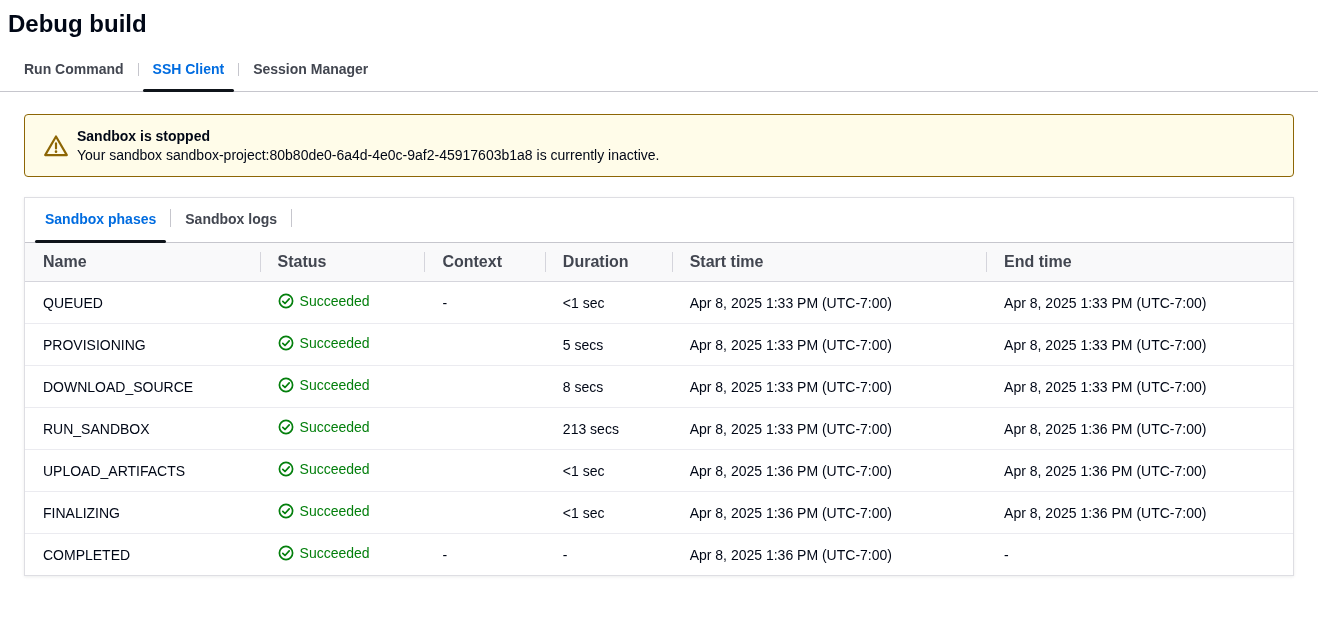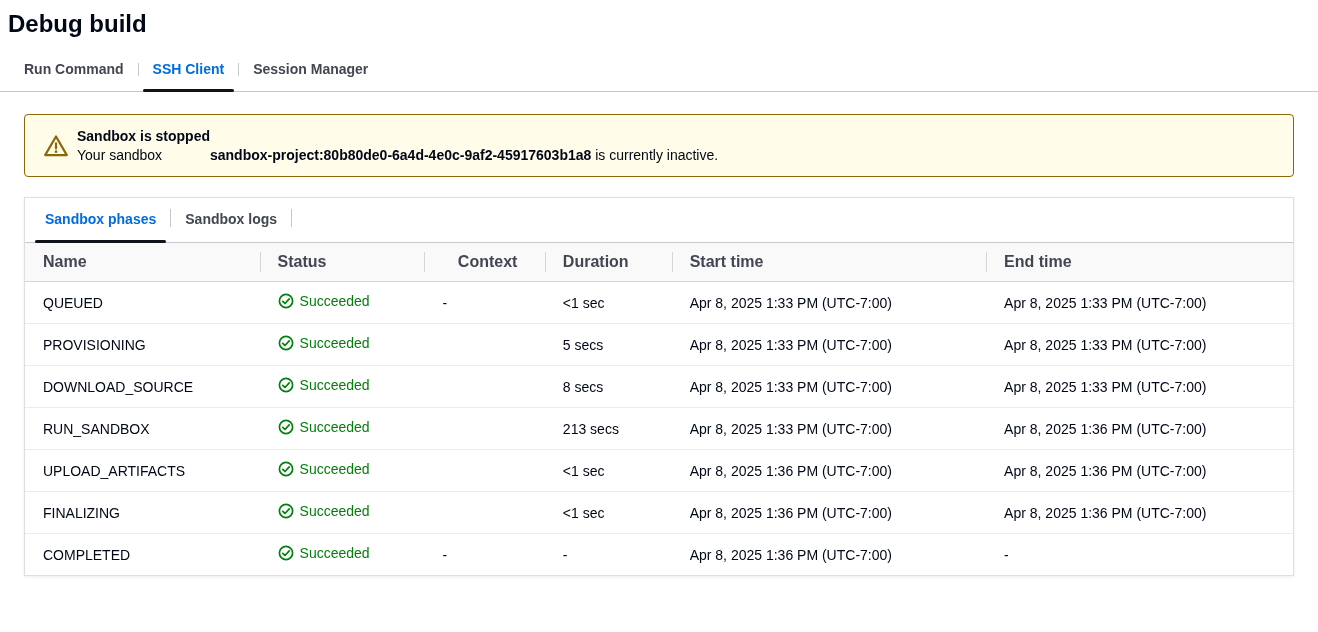--- a/index.html
+++ b/index.html
@@ -82,21 +82,21 @@
     border-radius: 4px;
     padding: 13px 18px;
   }
   .alert-icon {
     color: var(--warning-border);
     display: flex;
     flex: none;
   }
   .alert-title { font-weight: 700; margin-bottom: 3px; color: #000716; }
   .alert-message { color: #000716; }
-  .alert-message b { font-weight: 700; margin-left: 44px; }
+  .alert-message b { font-weight: 400; }
 
   
   .card {
     margin-top: 20px;
     background: #fff;
     border: 1px solid var(--card-border);
     border-radius: 0;
     box-shadow: 0 1px 3px rgba(15, 20, 26, 0.08);
     overflow: hidden;
   }
@@ -104,21 +104,21 @@
   .card .tab { padding: 13px 14px 15px; }
 
   
   table.phases {
     width: 100%;
     border-collapse: collapse;
     table-layout: fixed;
   }
   table.phases th:nth-child(1) { width: 18.5%; }
   table.phases th:nth-child(2) { width: 13%; }
-  table.phases th:nth-child(3) { width: 9.5%; text-align: center; }
+  table.phases th:nth-child(3) { width: 9.5%; }
   table.phases th:nth-child(4) { width: 10%; }
   table.phases th:nth-child(5) { width: 24.8%; }
   thead th {
     background: #f9f9fa;
     text-align: left;
     font-weight: 700;
     font-size: 16px;
     color: var(--text-secondary);
     padding: 10px 12px 10px 18px;
     border-bottom: 1px solid #d5d5dc;

